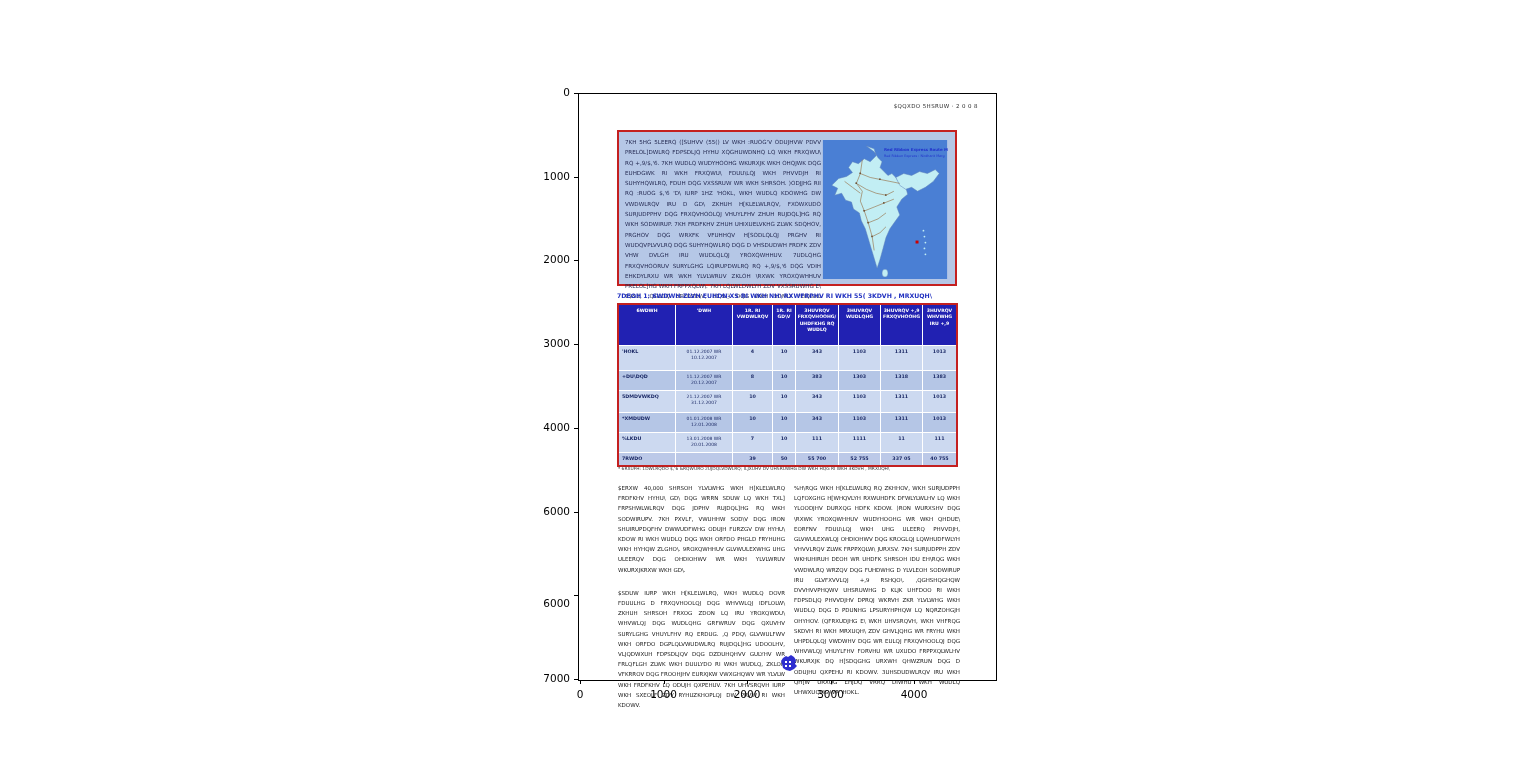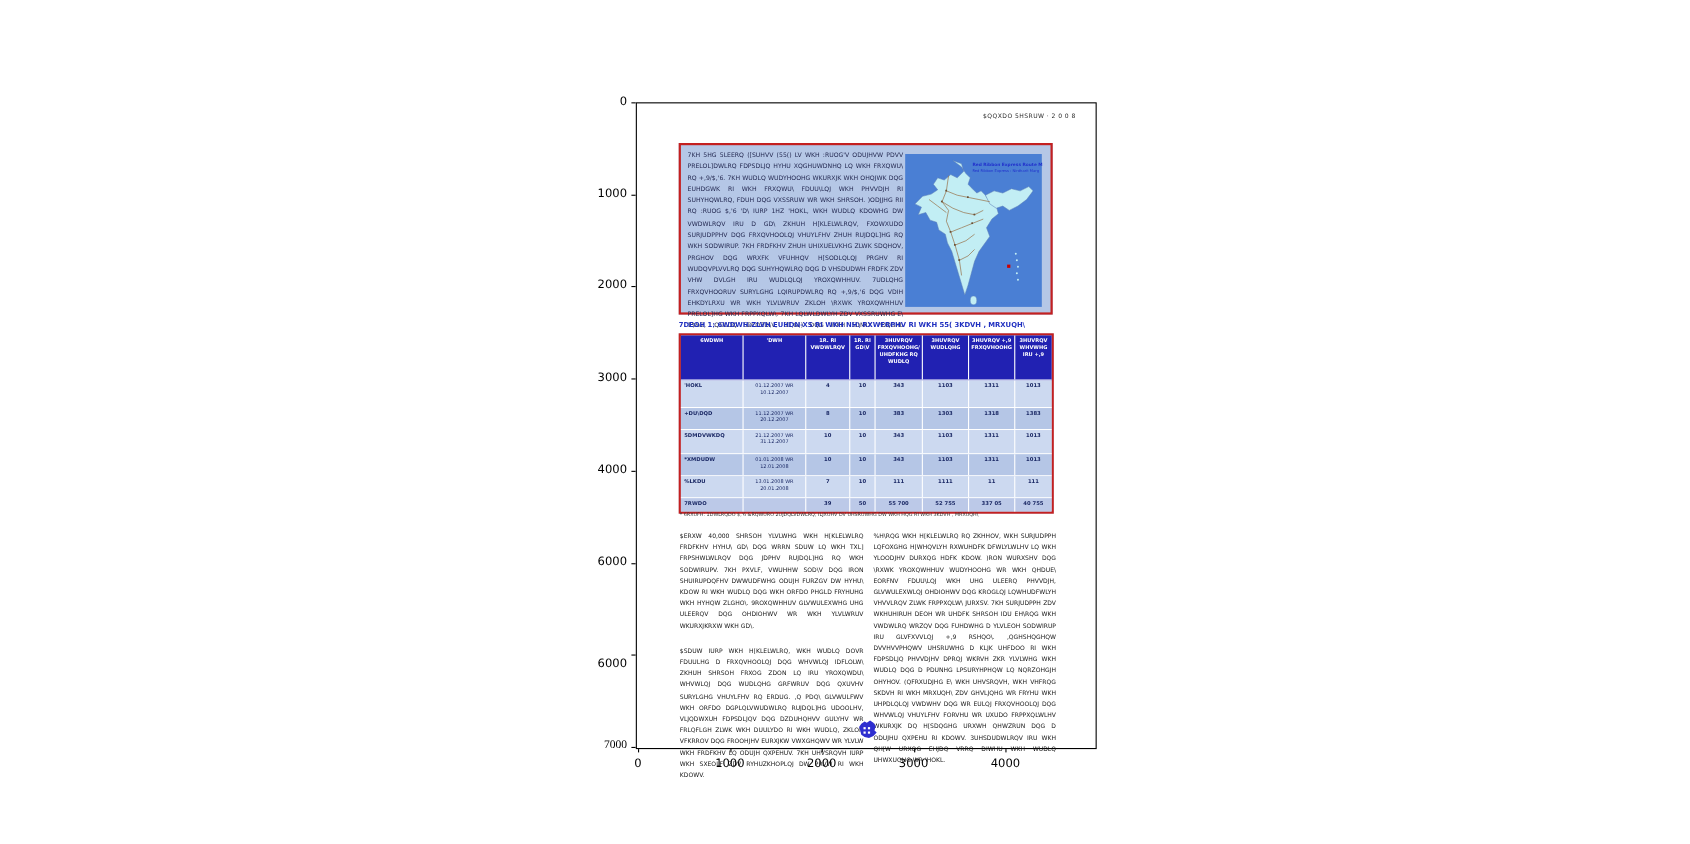--- a/index.html
+++ b/index.html
@@ -56,21 +56,21 @@
       <div class="ytick-label" style="top: 253.429px;">2000</div>
       <div class="ytick-mark" style="top: 344.143px;"></div>
       <div class="ytick-label" style="top: 337.143px;">3000</div>
       <div class="ytick-mark" style="top: 427.857px;"></div>
       <div class="ytick-label" style="top: 420.857px;">4000</div>
       <div class="ytick-mark" style="top: 511.571px;"></div>
       <div class="ytick-label" style="top: 504.571px;">6000</div>
       <div class="ytick-mark" style="top: 595.286px;"></div>
       <div class="ytick-label" style="top: 597px;">6000</div>
       <div class="ytick-mark" style="top: 679px;"></div>
-      <div class="ytick-label" style="top: 672px; font-family: Liberation Serif, serif;">7000</div>
+      <div class="ytick-label" style="top: 672px;">7000</div>
     </div>
   <div id="xticks">
       <div class="xtick-mark" style="left: 580px;"></div>
       <div class="xtick-label" style="left: 558px;">0</div>
       <div class="xtick-mark" style="left: 663.5px;"></div>
       <div class="xtick-label" style="left: 641.5px;">1000</div>
       <div class="xtick-mark" style="left: 747px;"></div>
       <div class="xtick-label" style="left: 725px;">2000</div>
       <div class="xtick-mark" style="left: 830.5px;"></div>
       <div class="xtick-label" style="left: 808.5px;">3000</div>

